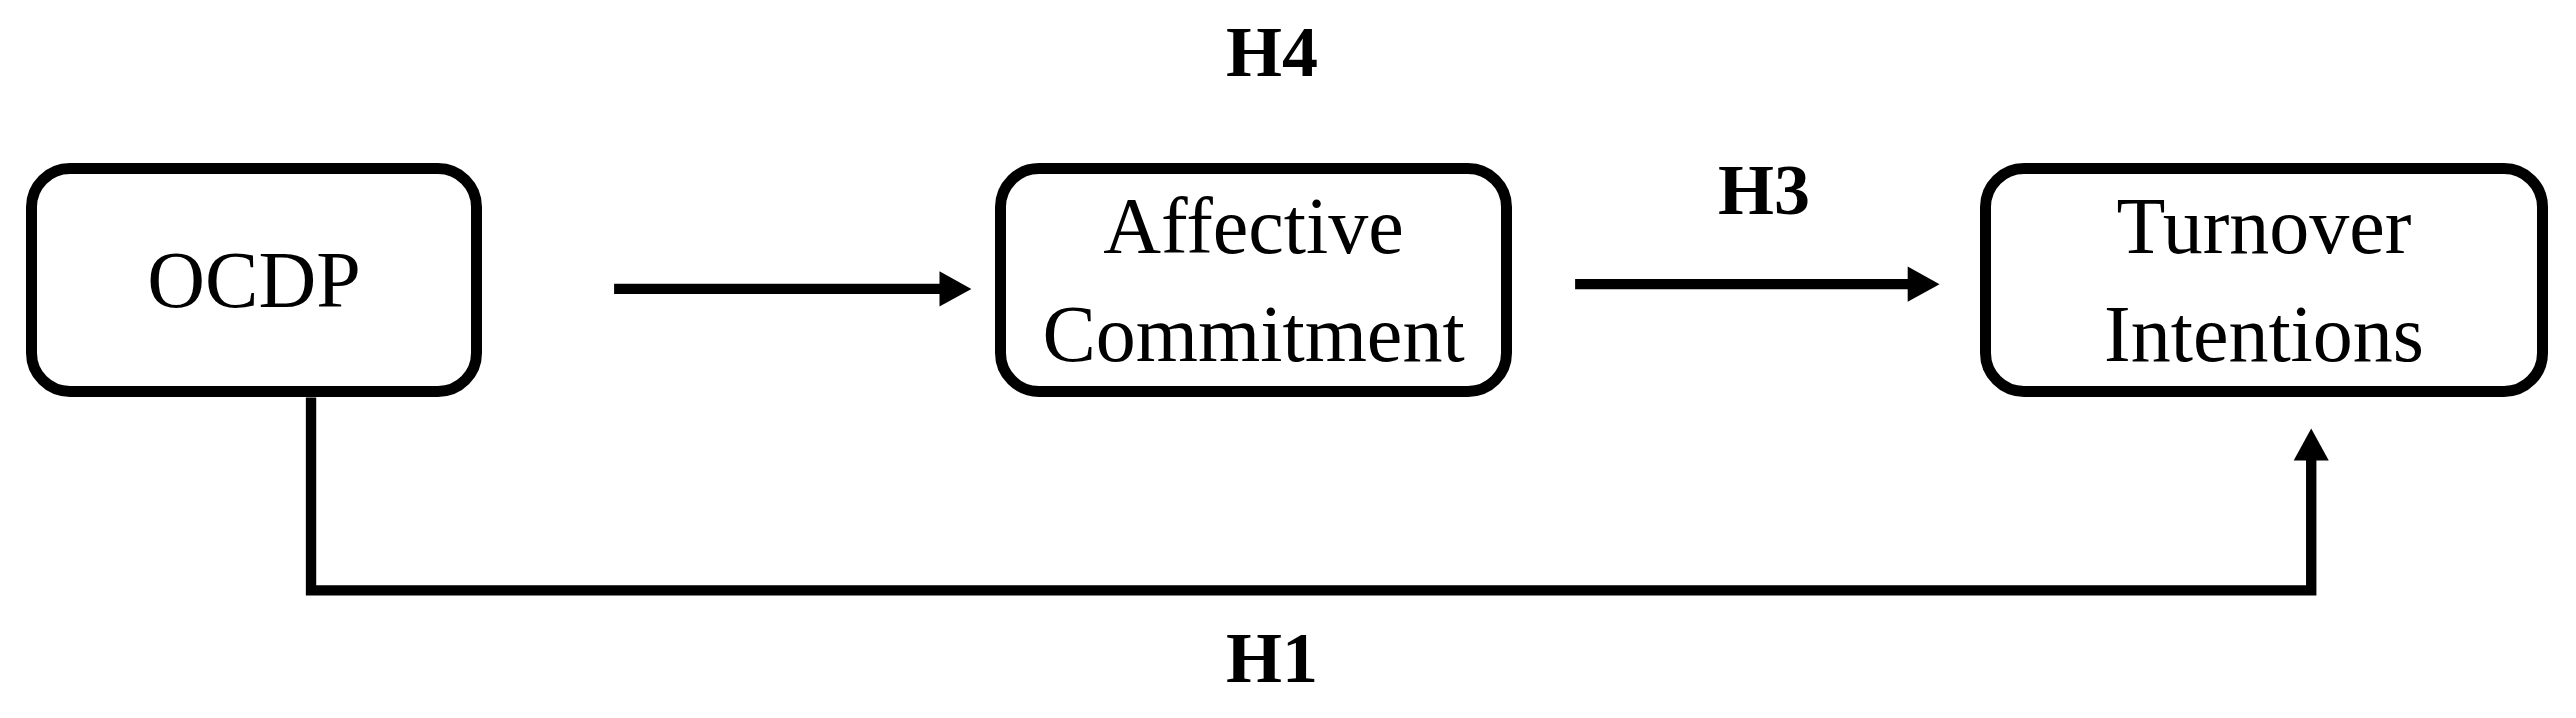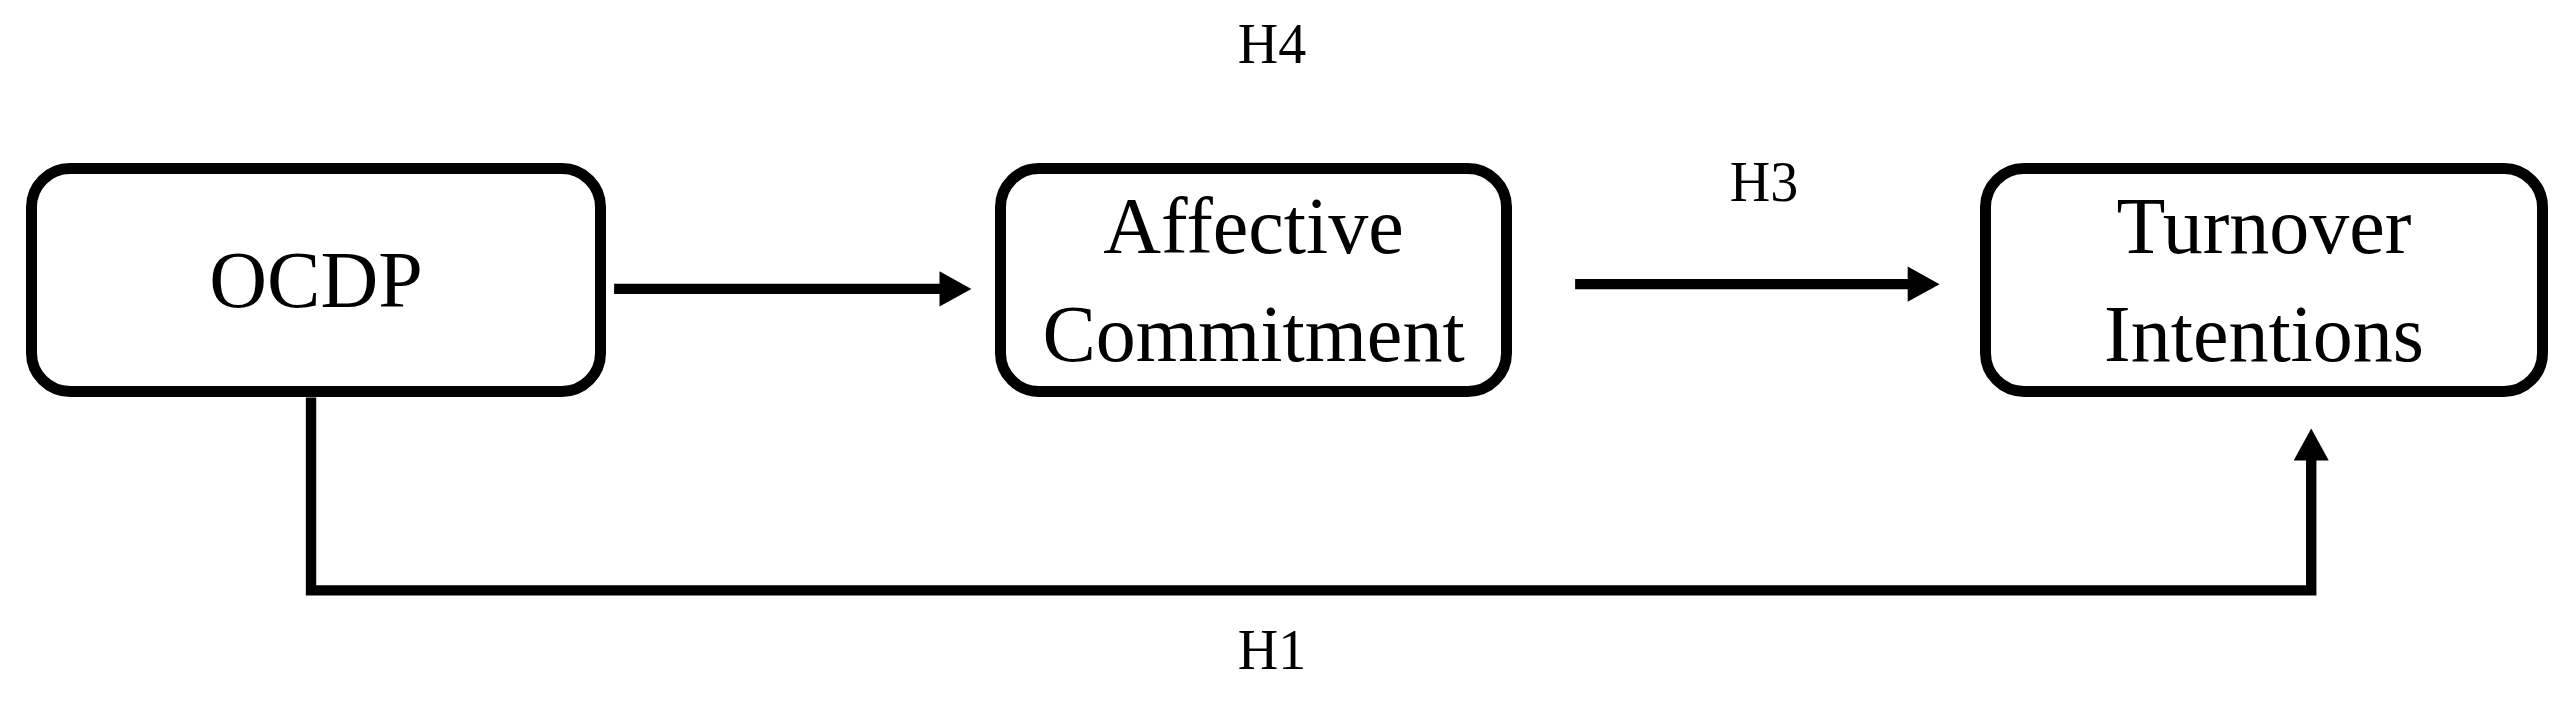--- a/index.html
+++ b/index.html
@@ -30,29 +30,30 @@
     align-items:center;
     justify-content:center;
     text-align:center;
   }
   .node-line{
     display:block;
     font-size:80px;
     line-height:108px;
     white-space:nowrap;
   }
-  #node-ocdp{left:26px;width:580px;}
+  #node-ocdp{left:26px;width:456px;}
   #node-affective{left:995px;width:517px;}
   #node-turnover{left:1980px;width:568px;}
   .edge-label{
     position:absolute;
     transform:translateX(-50%);
-    font-size:56px;
+    font-size:72px;
     line-height:1;
     white-space:nowrap;
+    font-weight:bold;
   }
   #label-h4{left:1272px;top:16px;}
   #label-h2{left:762px;top:152px;}
   #label-h3{left:1764px;top:154px;}
   #label-h1{left:1272px;top:622px;text-align:center;}
   #connector-layer{
     position:absolute;
     left:0;top:0;
     width:2576px;
     height:719px;

